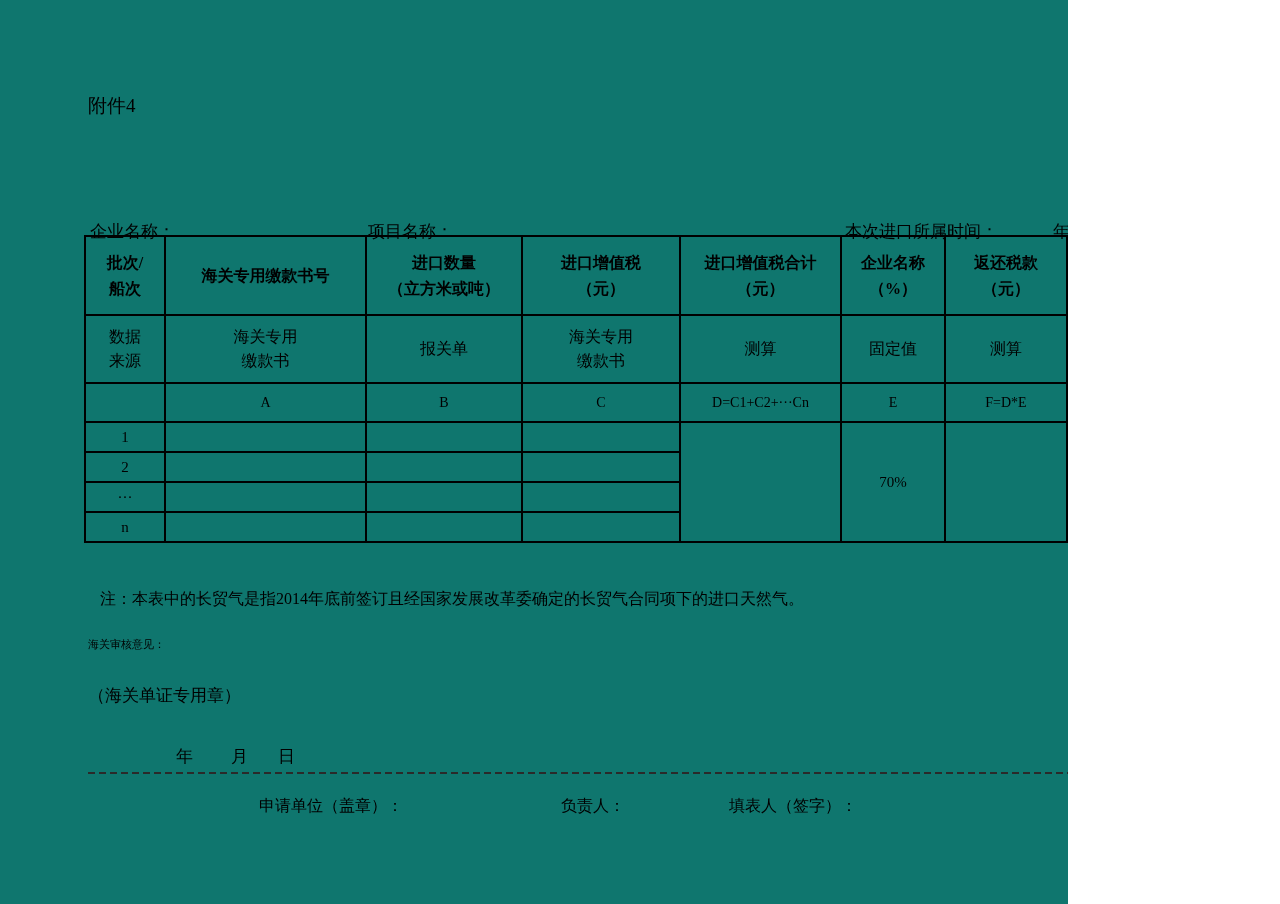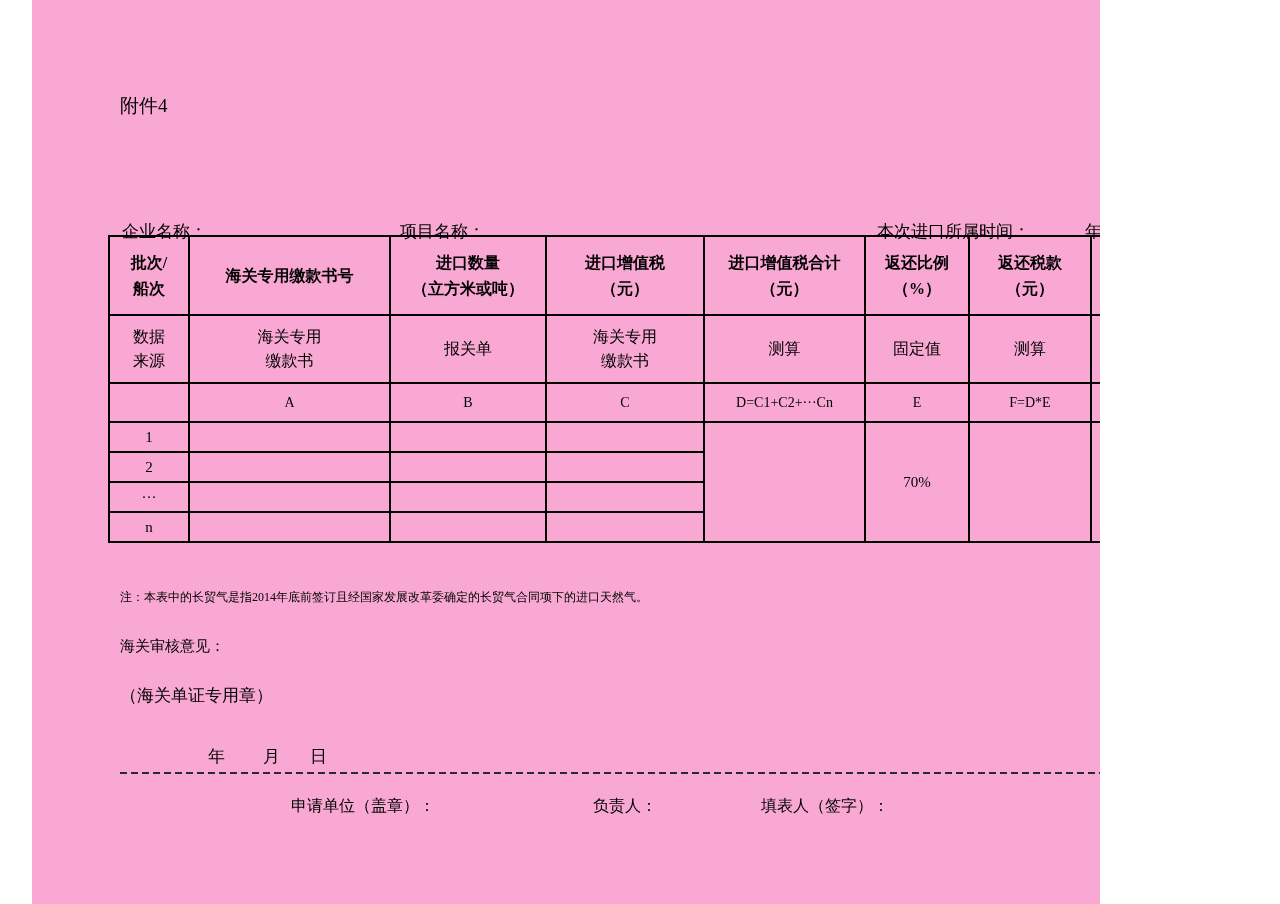--- a/index.html
+++ b/index.html
@@ -1,45 +1,44 @@
 <!DOCTYPE html>
 <html><head>
 <meta charset="utf-8">
 <style>
   html, body { margin:0; padding:0; background:#ffffff; }
   .page {
-    position:relative; width:1068px; height:904px; background:#f9a8d4;
+    position:relative; width:1068px; height:904px; background:#0f766e;
     font-family:"Liberation Serif","DejaVu Serif",serif; color:#000;
     overflow:hidden;
-    margin-left:32px;
   }
   .abs { position:absolute; }
   .attachment-label { left:88px; top:93px; font-size:19px; }
   .doc-title { left:0; top:146px; width:1240px; text-align:center; font-size:20px; font-weight:bold; letter-spacing:1px; }
   .meta-label { top:220px; font-size:17px; }
   .stat-table {
-    position:absolute; left:76px; top:235px; width:1104px;
+    position:absolute; left:84px; top:235px; width:1104px;
     border-collapse:collapse; table-layout:fixed;
   }
   .stat-table th, .stat-table td {
     border:2px solid #000; padding:0; margin:0;
     text-align:center; vertical-align:middle; white-space:pre-line;
     overflow:hidden;
   }
   .stat-table th { font-size:16px; font-weight:bold; line-height:1.6; }
   .row-header { height:79px; }
   .row-source { height:68px;padding-left:48px; }
   .row-source td { font-size:16px; line-height:1.5; }
   .row-formula { height:39px; }
   .row-formula td { font-size:14px; }
   .row-data { height:30px; }
   .row-data td { font-size:15px; }
   .merged-cell { font-size:15px;border-radius:21px; }
-  .note-line { left:88px; top:589px; font-size:12px;text-align:center; }
-  .customs-opinion { left:88px; top:637px; font-size:15px; }
+  .note-line { left:100px; top:589px; font-size:16px;text-align:center; }
+  .customs-opinion { left:88px; top:637px; font-size:11px; }
   .customs-seal { left:88px; top:684px; font-size:17px; }
   .customs-date { top:745px; font-size:17px; }
   .dashed-sep {
     left:88px; top:772px; width:1100px; height:2px;
     background:repeating-linear-gradient(to right, #2a2a2a 0px, #2a2a2a 7px, transparent 7px, transparent 11px);
   }
   .footer-label { top:796px; font-size:16px; }
 </style>
 </head>
 <body>
@@ -71,21 +70,21 @@
       <tr class="row-header">
         <th>批次/
 船次</th>
         <th>海关专用缴款书号</th>
         <th>进口数量
 （立方米或吨）</th>
         <th>进口增值税
 （元）</th>
         <th>进口增值税合计
 （元）</th>
-        <th>返还比例
+        <th>企业名称
 （%）</th>
         <th>返还税款
 （元）</th>
         <th>备注</th>
       </tr>
       <tr class="row-source">
         <td>数据
 来源</td>
         <td>海关专用
 缴款书</td>

